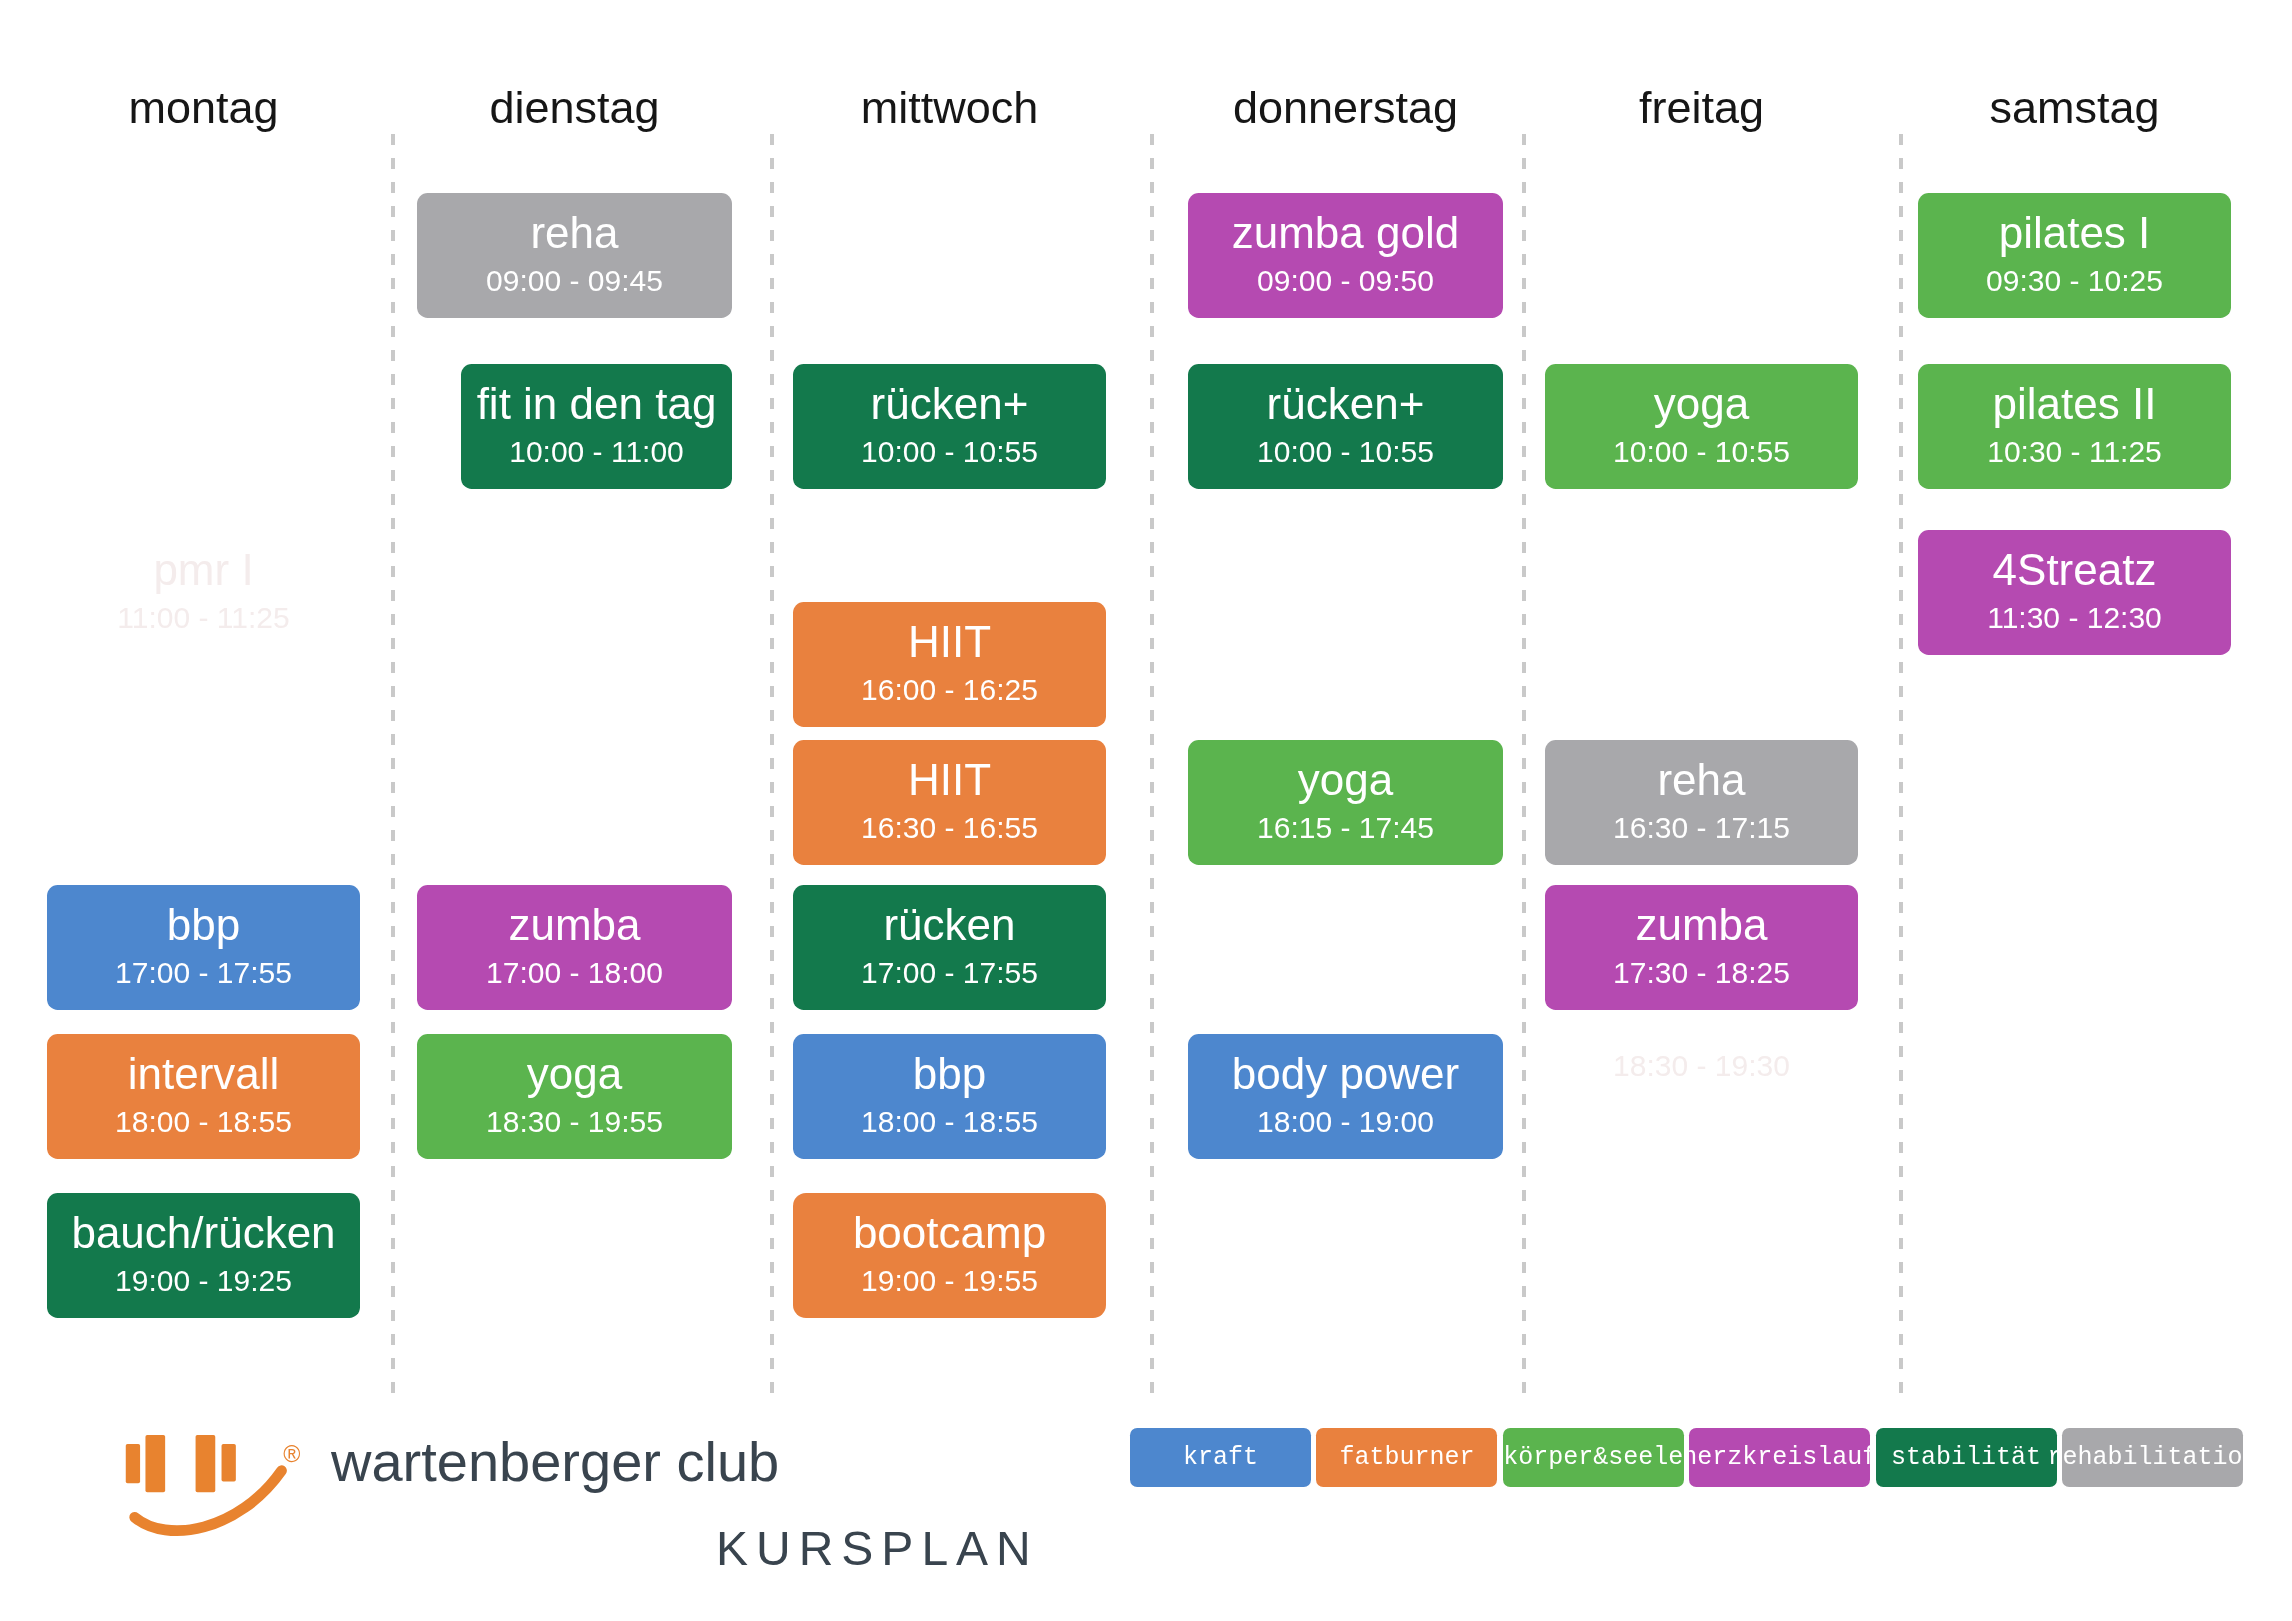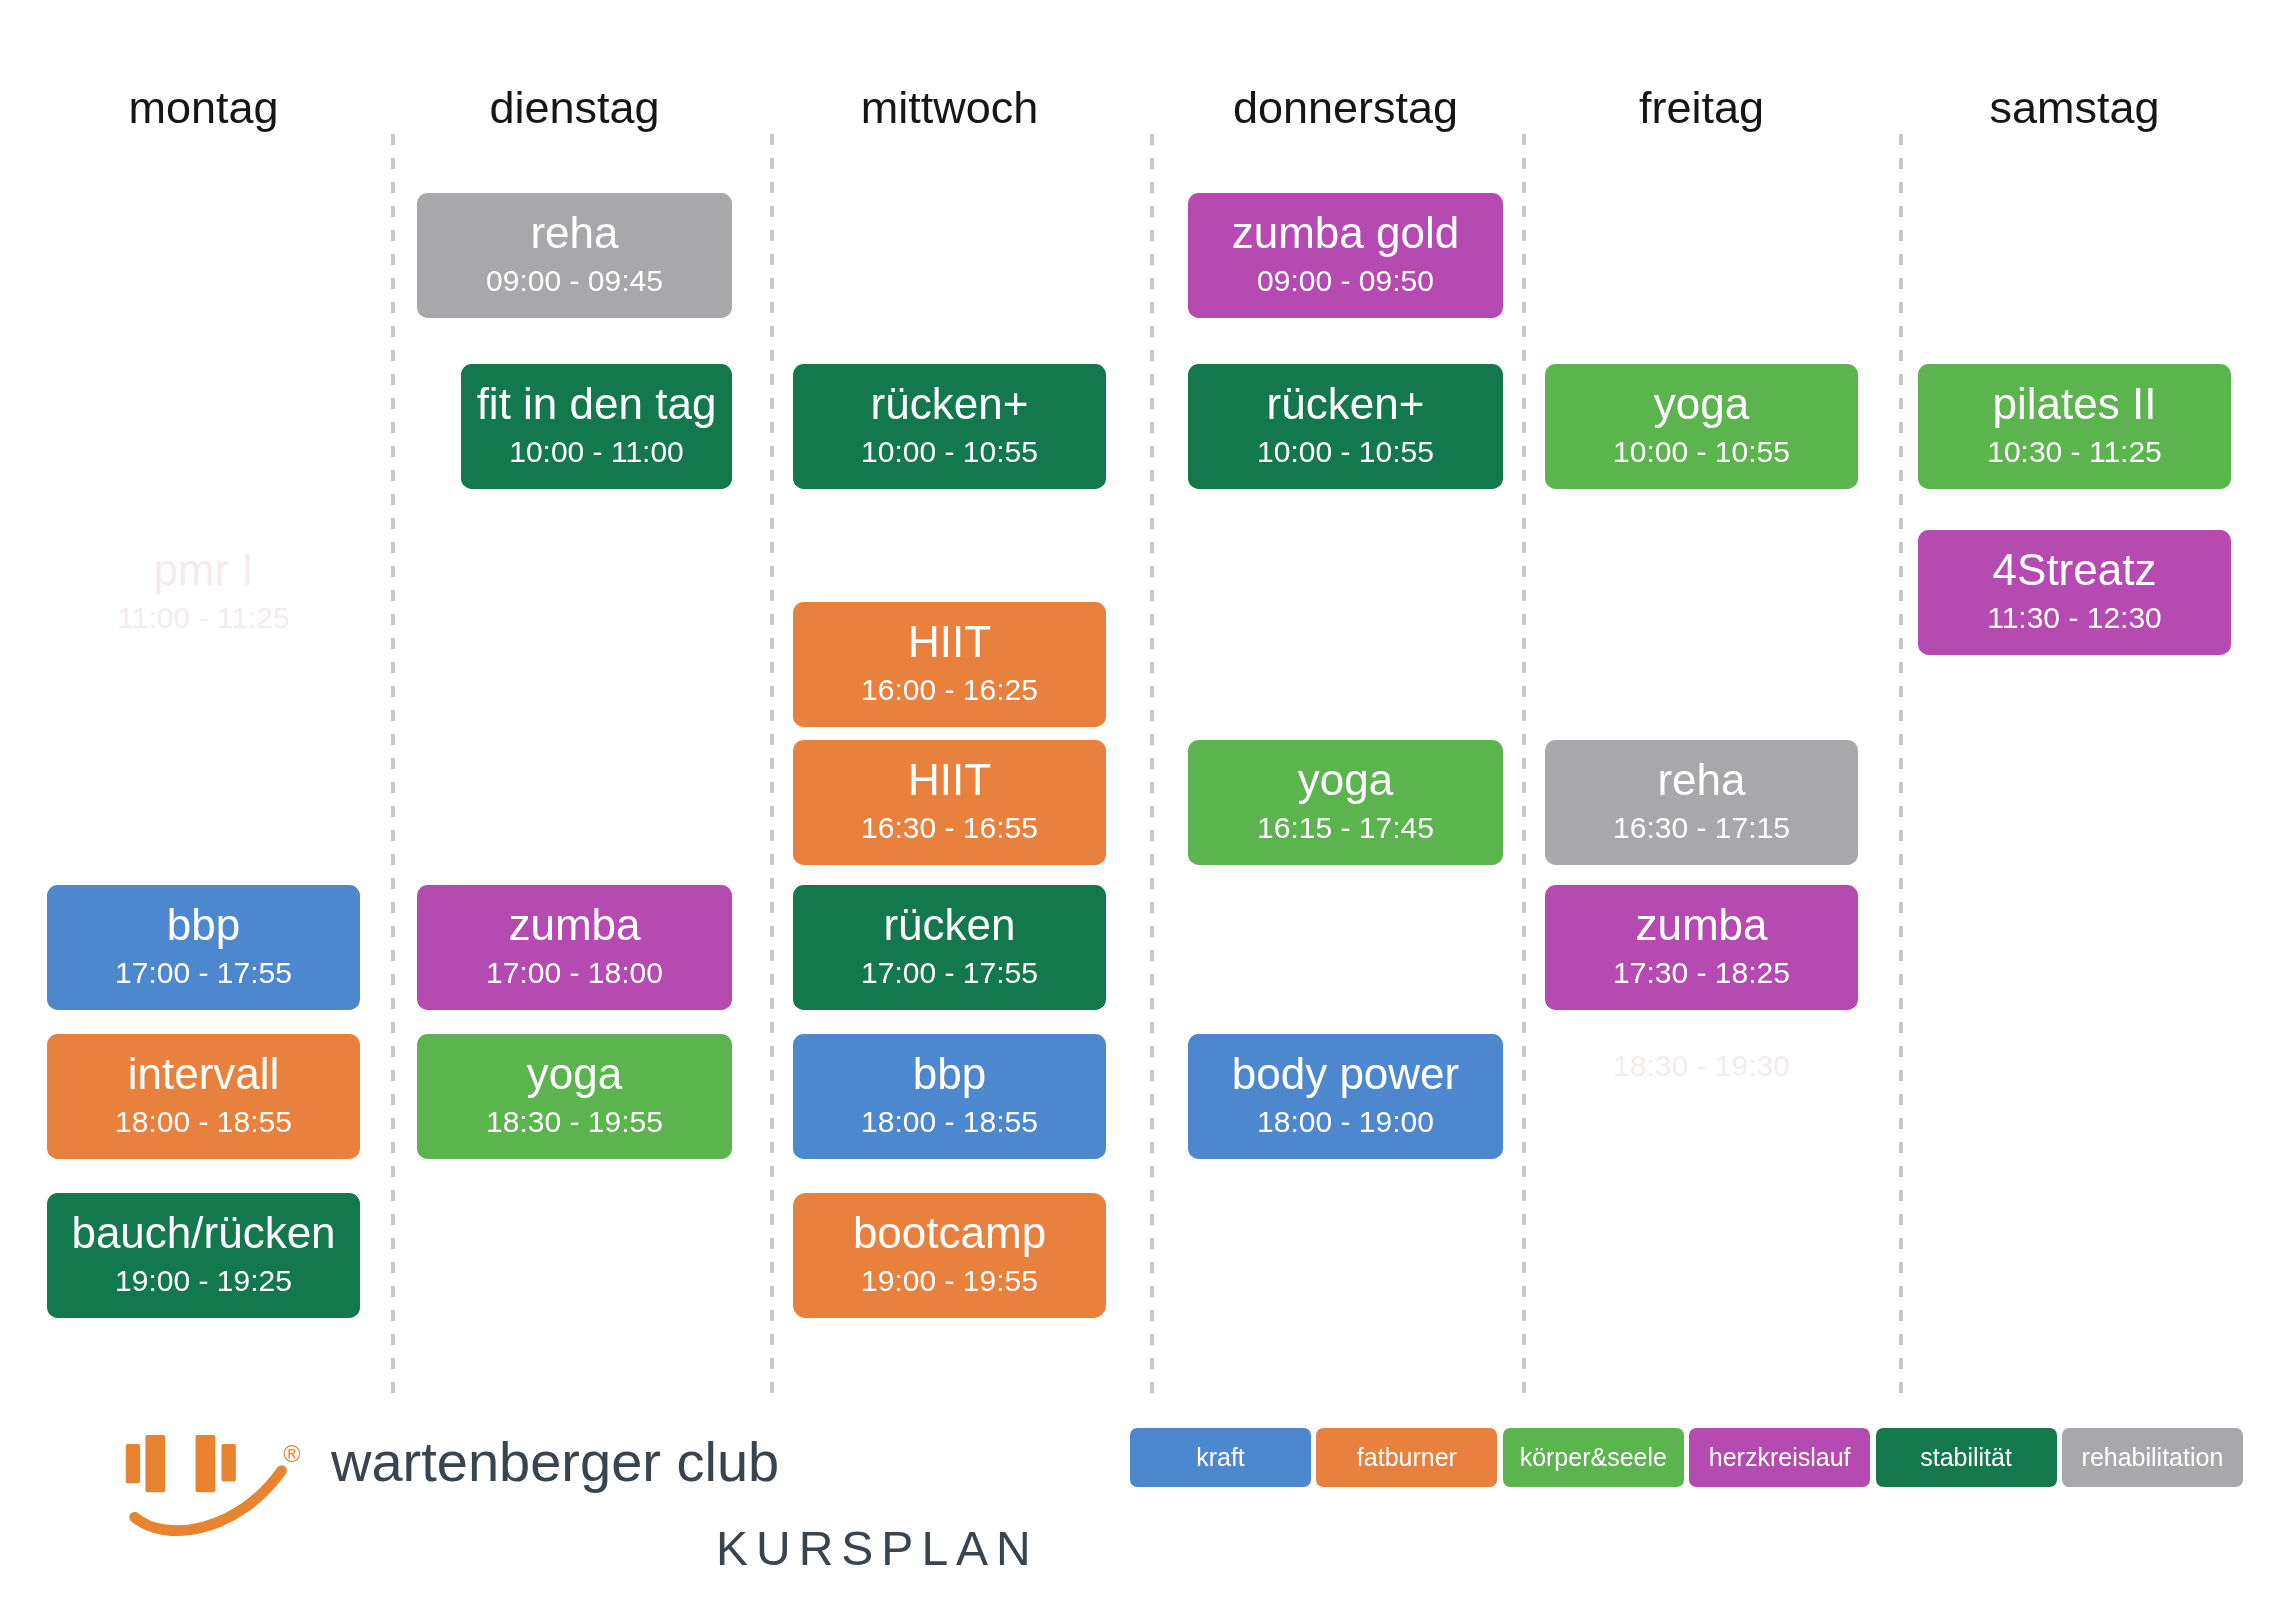--- a/index.html
+++ b/index.html
@@ -26,21 +26,21 @@
   .cat-fatburner{background:var(--c-fatburner);}
   .cat-koerperseele{background:var(--c-koerperseele);}
   .cat-herzkreislauf{background:var(--c-herzkreislauf);}
   .cat-stabilitaet{background:var(--c-stabilitaet);}
   .cat-rehabilitation{background:var(--c-rehabilitation);}
   .cat-ghost{background:transparent;color:var(--c-ghost_text);}
   .legend{position:absolute;left:1130px;top:1428px;display:flex;gap:5.4px;}
   .legend-chip{
     width:181px;height:59px;border-radius:7.2px;color:#fff;
     display:flex;align-items:center;justify-content:center;
-    font-size:25px;white-space:nowrap;
+    font-size:25px;white-space:nowrap;font-family:Liberation Mono, monospace;
   }
   .brand-text{
     position:absolute;left:331px;top:1429px;font-size:56px;color:var(--c-brand_dark);
     letter-spacing:0px;
   }
   .kursplan-text{
     position:absolute;left:716px;top:1521px;font-size:48px;color:var(--c-brand_dark);
     letter-spacing:8px;font-weight:400;
   }
   .logo-svg{position:absolute;left:115px;top:1426px;}
@@ -155,20 +155,24 @@
           <div class="ev-name">zumba</div>
           <div class="ev-time">17:30 - 18:25</div>
         </div>
         <div class="event cat-ghost" style="top: 1034px;">
           <div class="ev-name"></div>
           <div class="ev-time">18:30 - 19:30</div>
         </div>
       </div>
       <div class="day-column" style="left: 1918px; width: 313px;">
         <div class="day-header">samstag</div>
+        <div class="event cat-koerperseele" style="top: 193px;">
+          <div class="ev-name">pilates I</div>
+          <div class="ev-time">09:30 - 10:25</div>
+        </div>
         <div class="event cat-koerperseele" style="top: 364px;">
           <div class="ev-name">pilates II</div>
           <div class="ev-time">10:30 - 11:25</div>
         </div>
         <div class="event cat-herzkreislauf" style="top: 530px;">
           <div class="ev-name">4Streatz</div>
           <div class="ev-time">11:30 - 12:30</div>
         </div>
       </div>
     </div>

